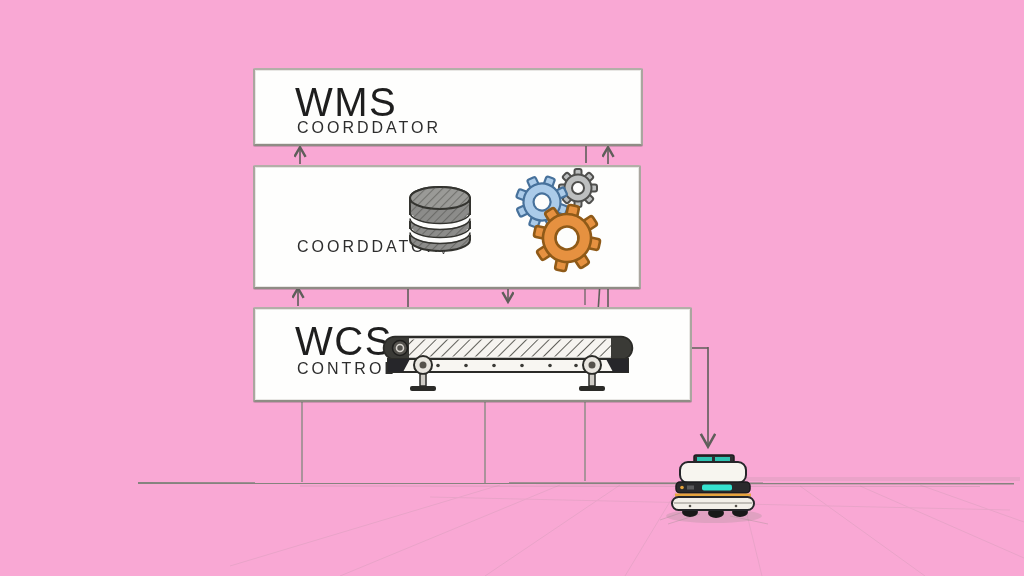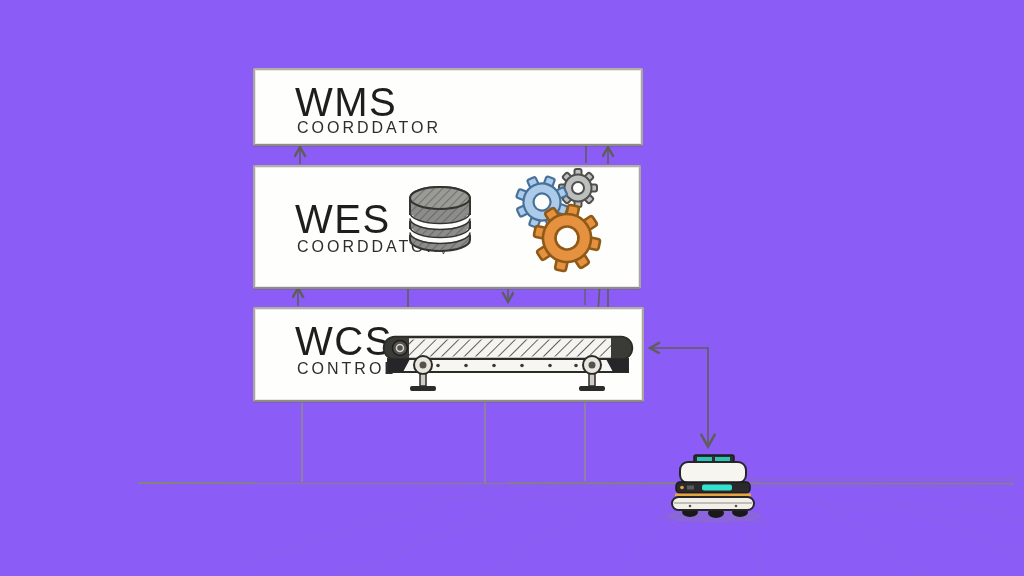--- a/index.html
+++ b/index.html
@@ -1,32 +1,32 @@
 <!DOCTYPE html>
 <html><head>
 <meta charset="utf-8">
 <style>
   html,body{margin:0;padding:0;background:#ffffff;}
   .canvas{
     position:relative;width:1024px;height:576px;overflow:hidden;
-    background:#8b5cf6;
+    background:#f9a8d4;
     font-family:"Liberation Sans",sans-serif;
   }
   .layer-box{
     position:absolute;
     background:#fefefd;
     border:2px solid #aaa69f;
     border-top-color:#b3afa8;
     border-bottom-color:#8f8c85;
     border-radius:2px;
     box-shadow:0 1px 0 rgba(90,88,82,.28), inset 0 0 0 1px rgba(176,173,166,.28);
   }
   .box-wms{left:253px;top:68px;width:386px;height:74px;}
   .box-wes{left:253px;top:165px;width:384px;height:120px;}
-  .box-wcs{left:253px;top:307px;width:387px;height:91px;}
+  .box-wcs{left:253px;top:307px;width:387px;height:91px;padding-left:48px;}
   .layer-title{
     position:absolute;left:40px;
     font-size:40px;letter-spacing:1.5px;color:#1e1e1e;font-weight:500;
     line-height:1;white-space:nowrap;
   }
   .layer-subtitle{
     position:absolute;left:42px;
     font-size:16px;letter-spacing:3px;color:#2d2d2d;
     line-height:1;white-space:nowrap;
   }
@@ -115,21 +115,20 @@
       <line x1="585" y1="400" x2="585" y2="481"></line>
     </g>
   </svg>
 
   <div class="layer-box box-wms">
     <div class="layer-title">WMS</div>
     <div class="layer-subtitle">COORDDATOR</div>
   </div>
 
   <div class="layer-box box-wes">
-    <div class="layer-title">WES</div>
     <div class="layer-subtitle"><span>COORDDATOR</span><span class="subtitle-tick">v</span></div>
   </div>
 
   <div class="layer-box box-wcs">
     <div class="layer-title">WCS</div>
     <div class="layer-subtitle">CONTROL</div>
   </div>
 
   <svg class="icon-abs" style="left:404px;top:184px" width="72" height="78" viewBox="0 0 72 78">
     <defs>

